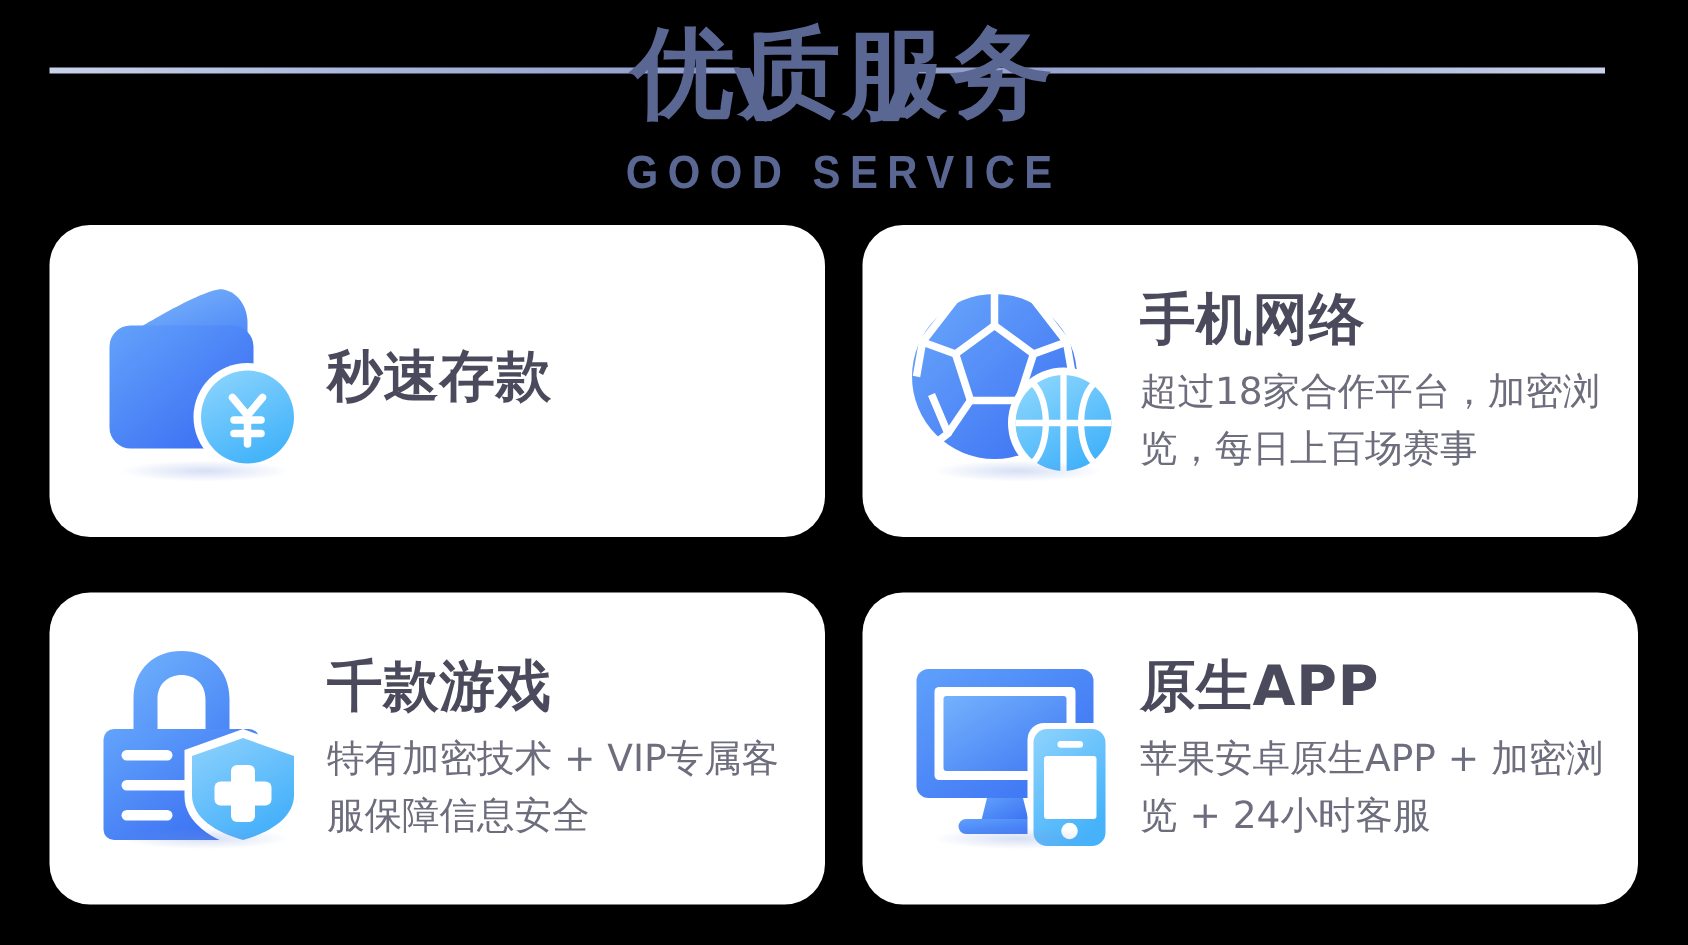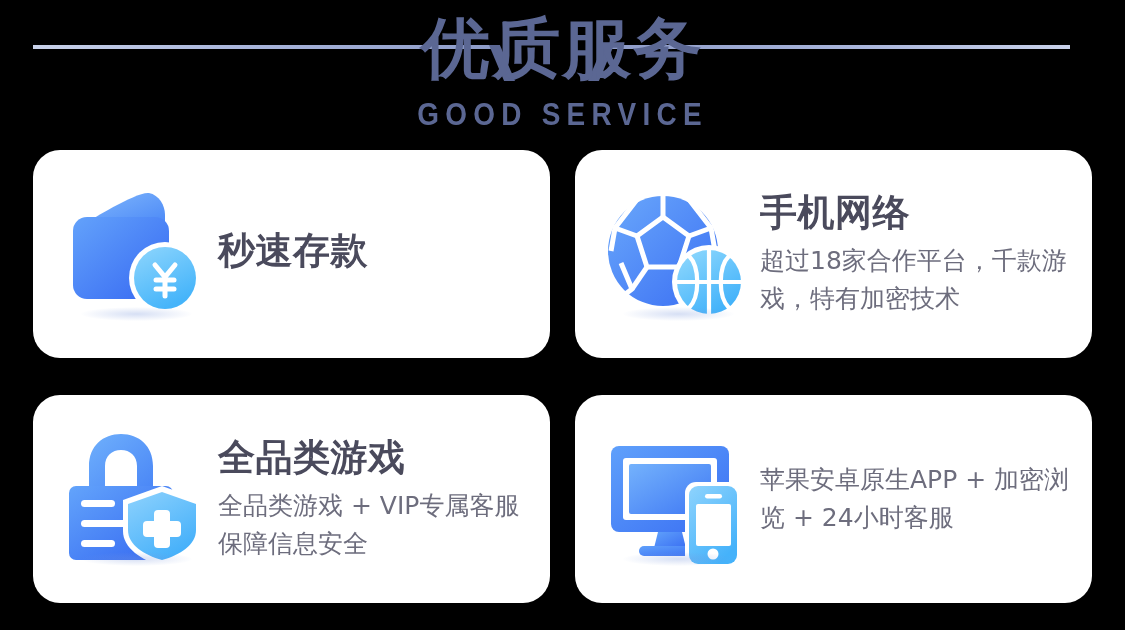--- a/index.html
+++ b/index.html
@@ -241,21 +241,21 @@
           <path d="M108 71 L108 135"></path>
           <path d="M76 103 L140 103"></path>
           <path d="M88 77 C99 88 99 118 88 129"></path>
           <path d="M128 77 C117 88 117 118 128 129"></path>
         </g>
       </svg>
       <div class="icon-shadow"></div>
     </div>
     <div class="card-text">
       <div class="card-title">手机网络</div>
-      <div class="card-desc">超过18家合作平台，千款游戏，特有加密技术</div>
+      <div class="card-desc">超过18家合作平台，加密浏览，每日上百场赛事</div>
     </div>
   </div>
 
   <div class="card">
     <div class="card-icon">
       <svg width="155" height="150" viewBox="0 0 155 150">
         <defs>
           <linearGradient id="g-lock" x1="0" y1="0" x2="1" y2="1">
             <stop offset="0" stop-color="#63a4fb"></stop>
             <stop offset="1" stop-color="#3366f1"></stop>
@@ -279,22 +279,22 @@
         <path d="M103 62 L142 76 L142 107 C142 124 124 136 103 142 C82 136 64 124 64 107 L64 76 Z" fill="#ffffff"></path>
         <path d="M103 68 L137 80 L137 106 C137 121 121 131 103 136 C85 131 69 121 69 106 L69 80 Z" fill="url(#g-shield)"></path>
         <g fill="#ffffff">
           <rect x="95" y="86" width="16" height="38" rx="4"></rect>
           <rect x="84" y="97" width="38" height="16" rx="4"></rect>
         </g>
       </svg>
       <div class="icon-shadow"></div>
     </div>
     <div class="card-text">
-      <div class="card-title">全品类游戏</div>
-      <div class="card-desc">全品类游戏 + VIP专属客服保障信息安全</div>
+      <div class="card-title">千款游戏</div>
+      <div class="card-desc">特有加密技术 + VIP专属客服保障信息安全</div>
     </div>
   </div>
 
   <div class="card">
     <div class="card-icon">
       <svg width="155" height="150" viewBox="0 0 155 150">
         <defs>
           <linearGradient id="g-mon" x1="0" y1="0" x2="1" y2="1">
             <stop offset="0" stop-color="#5fa0fb"></stop>
             <stop offset="1" stop-color="#3a6ff3"></stop>
@@ -315,17 +315,18 @@
         <rect x="38" y="122" width="62" height="10" rx="5" fill="url(#g-mon)"></rect>
         <rect x="84" y="58" width="56" height="86" rx="11" fill="#ffffff"></rect>
         <rect x="88" y="62" width="48" height="78" rx="9" fill="url(#g-phone)"></rect>
         <rect x="104" y="70" width="17" height="4.5" rx="2.2" fill="#ffffff"></rect>
         <rect x="95" y="80" width="35" height="42" rx="2" fill="#ffffff"></rect>
         <circle cx="112" cy="130" r="5.5" fill="#ffffff"></circle>
       </svg>
       <div class="icon-shadow"></div>
     </div>
     <div class="card-text">
+      <div class="card-title">原生APP</div>
       <div class="card-desc">苹果安卓原生APP + 加密浏览 + 24小时客服</div>
     </div>
   </div>
 
 </div>
 
 </body></html>

